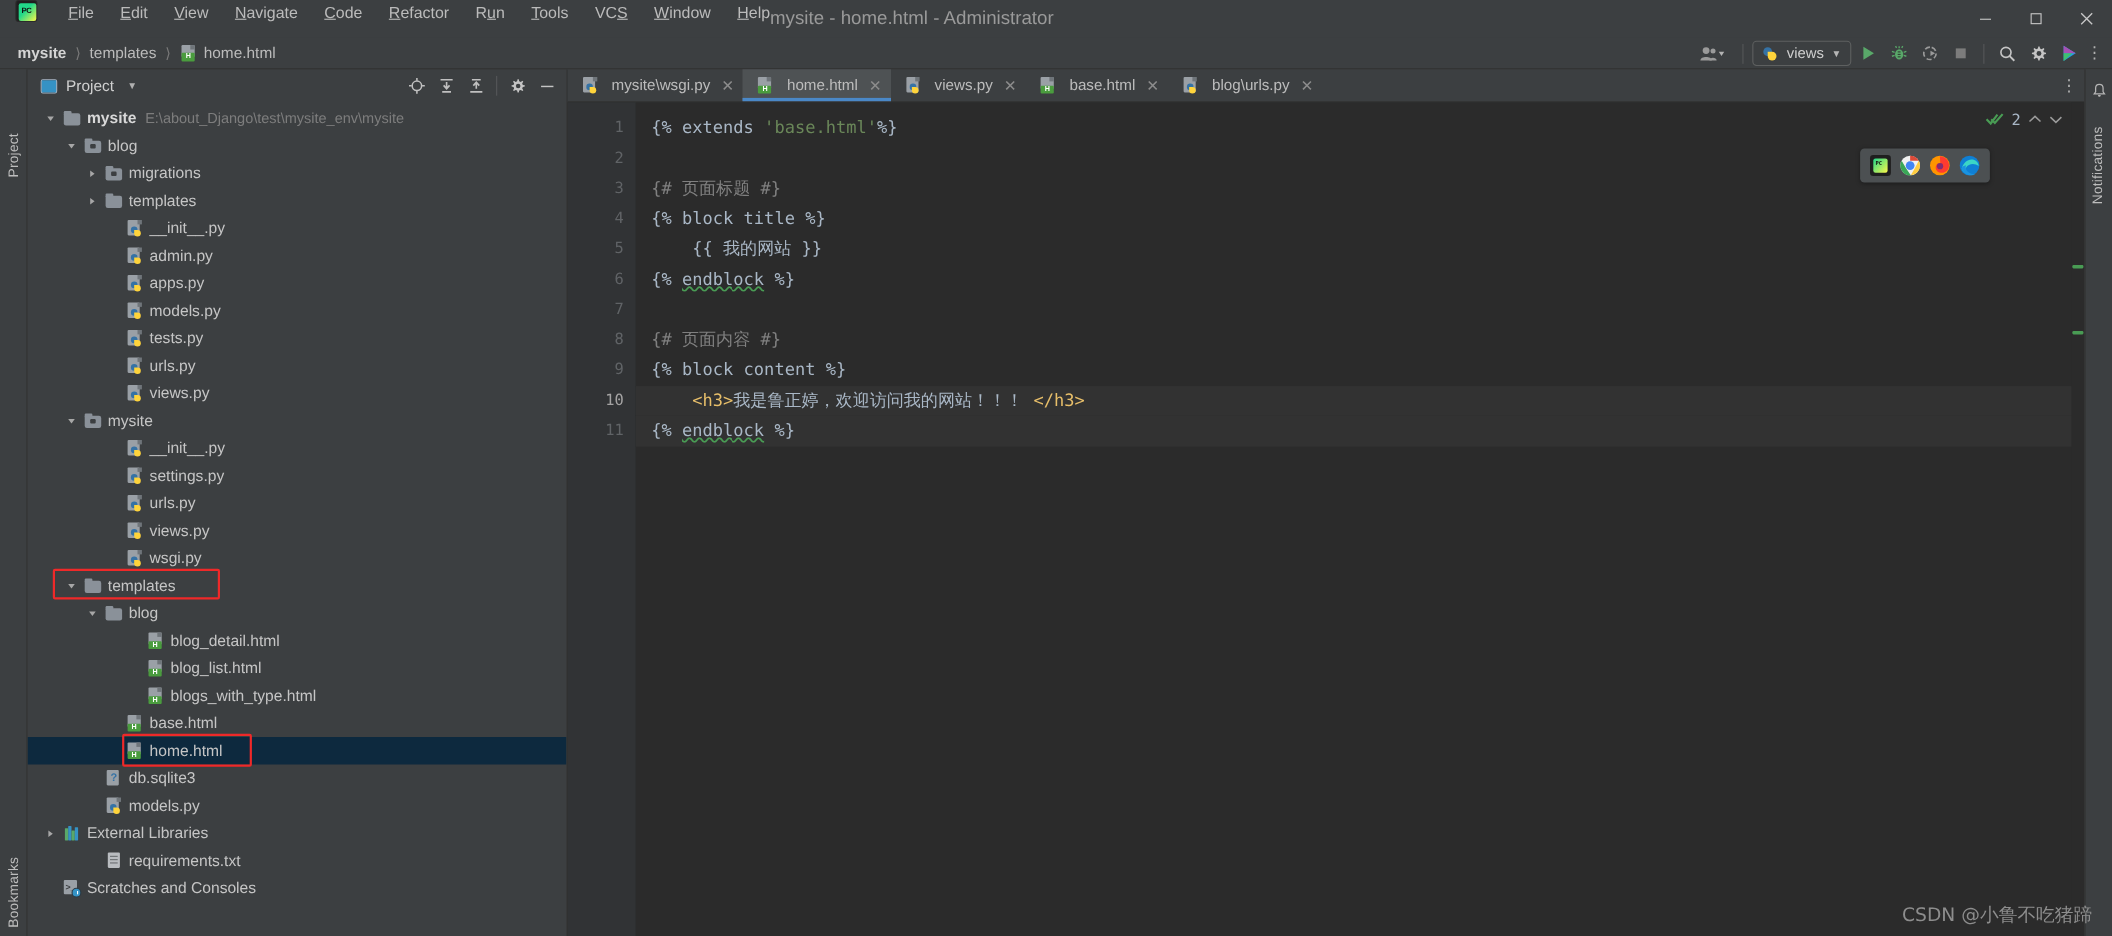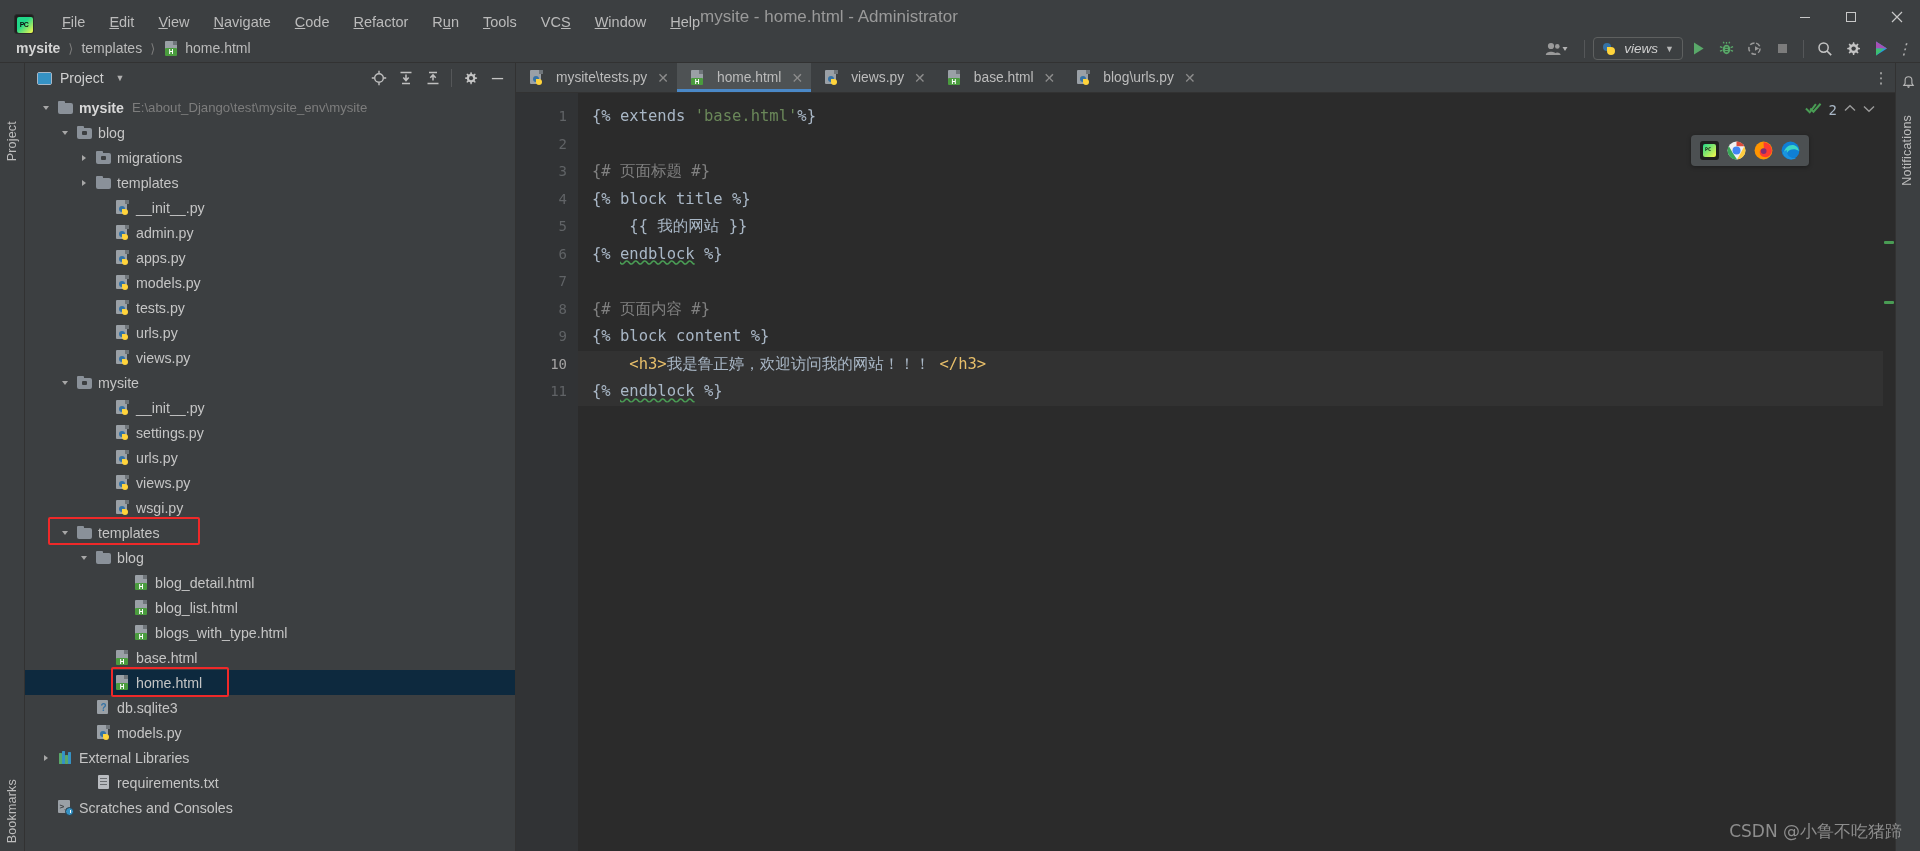--- a/index.html
+++ b/index.html
@@ -6,21 +6,21 @@
   html,body{
     width:1920px; height:851px; overflow:hidden;
     background:#3c3f41;
     font-family:"Liberation Sans", sans-serif;
     -webkit-font-smoothing:antialiased;
   }
   .app{ position:relative; width:1920px; height:851px; background:#3c3f41; display:flex; flex-direction:column; }
 
   
   .titlebar{
-    height:34px; background:#3c3f41; display:flex; align-items:flex-end;
+    height:34px; background:#3c3f41; display:flex; align-items:flex-start;
     flex:0 0 34px; position:relative;
   }
   .pc-logo{
     width:20px;height:20px;margin-left:14px;margin-right:16px;
     background:#1f1f1f; border-radius:3px; position:relative;
     display:flex;align-items:center;justify-content:center;
     border:1px solid #2b2b2b;
   }
   .pc-logo .g1{position:absolute;left:2px;top:2px;width:16px;height:16px;
     background:linear-gradient(135deg,#21d789 0%,#21d789 40%,#fcf84a 100%);border-radius:2px;}
@@ -43,21 +43,21 @@
   .navbar{
     height:29px; flex:0 0 29px; background:#3c3f41;
     display:flex; align-items:center; position:relative;
     border-bottom:1px solid #323232;
   }
   .crumbs{ display:flex; align-items:center; margin-left:16px; gap:0; }
   .crumb{ color:#bbbbbb; font-size:14px; display:flex; align-items:center; }
   .crumb.bold{ font-weight:bold; color:#d4d4d4; }
   .crumb-sep{ color:#7a7a7a; font-size:13px; margin:0 8px; }
 
-  .nav-right{ position:absolute; right:8px; top:0; height:29px; display:flex; align-items:center; gap:2px;font-style:italic;}
+  .nav-right{ position:absolute; right:8px; top:0; height:29px; display:flex; align-items:center; gap:2px;}
   .tb-btn{ width:26px;height:24px;display:flex;align-items:center;justify-content:center;border-radius:3px;}
   .vsep{ width:1px; height:18px; background:#555759; margin:0 6px; }
   .runcfg{
     display:flex;align-items:center;gap:7px;height:23px;padding:0 8px 0 6px;
     border:1px solid #5e6060; border-radius:4px; color:#cfcfcf; font-size:13.5px;
   }
 
   
   .body{ flex:1 1 auto; display:flex; min-height:0; }
 
@@ -715,21 +715,21 @@
 
     <div class="editor">
       <div class="tabs" id="tabs">
         <div class="tab">
             <span class="ico ico-py">
               <span class="pg"></span>
               <span class="pc2"></span>
               <span class="pblue"></span>
               <span class="pyel"></span>
             </span>
-            <span>mysite\tests.py</span>
+            <span>mysite\wsgi.py</span>
             <span class="x">✕</span>
           </div>
           <div class="tab active">
             <span class="ico ico-html">
               <span class="hg"></span>
               <span class="hfold"></span>
               <span class="hbadge">H</span>
             </span>
             <span>home.html</span>
             <span class="x">✕</span>

